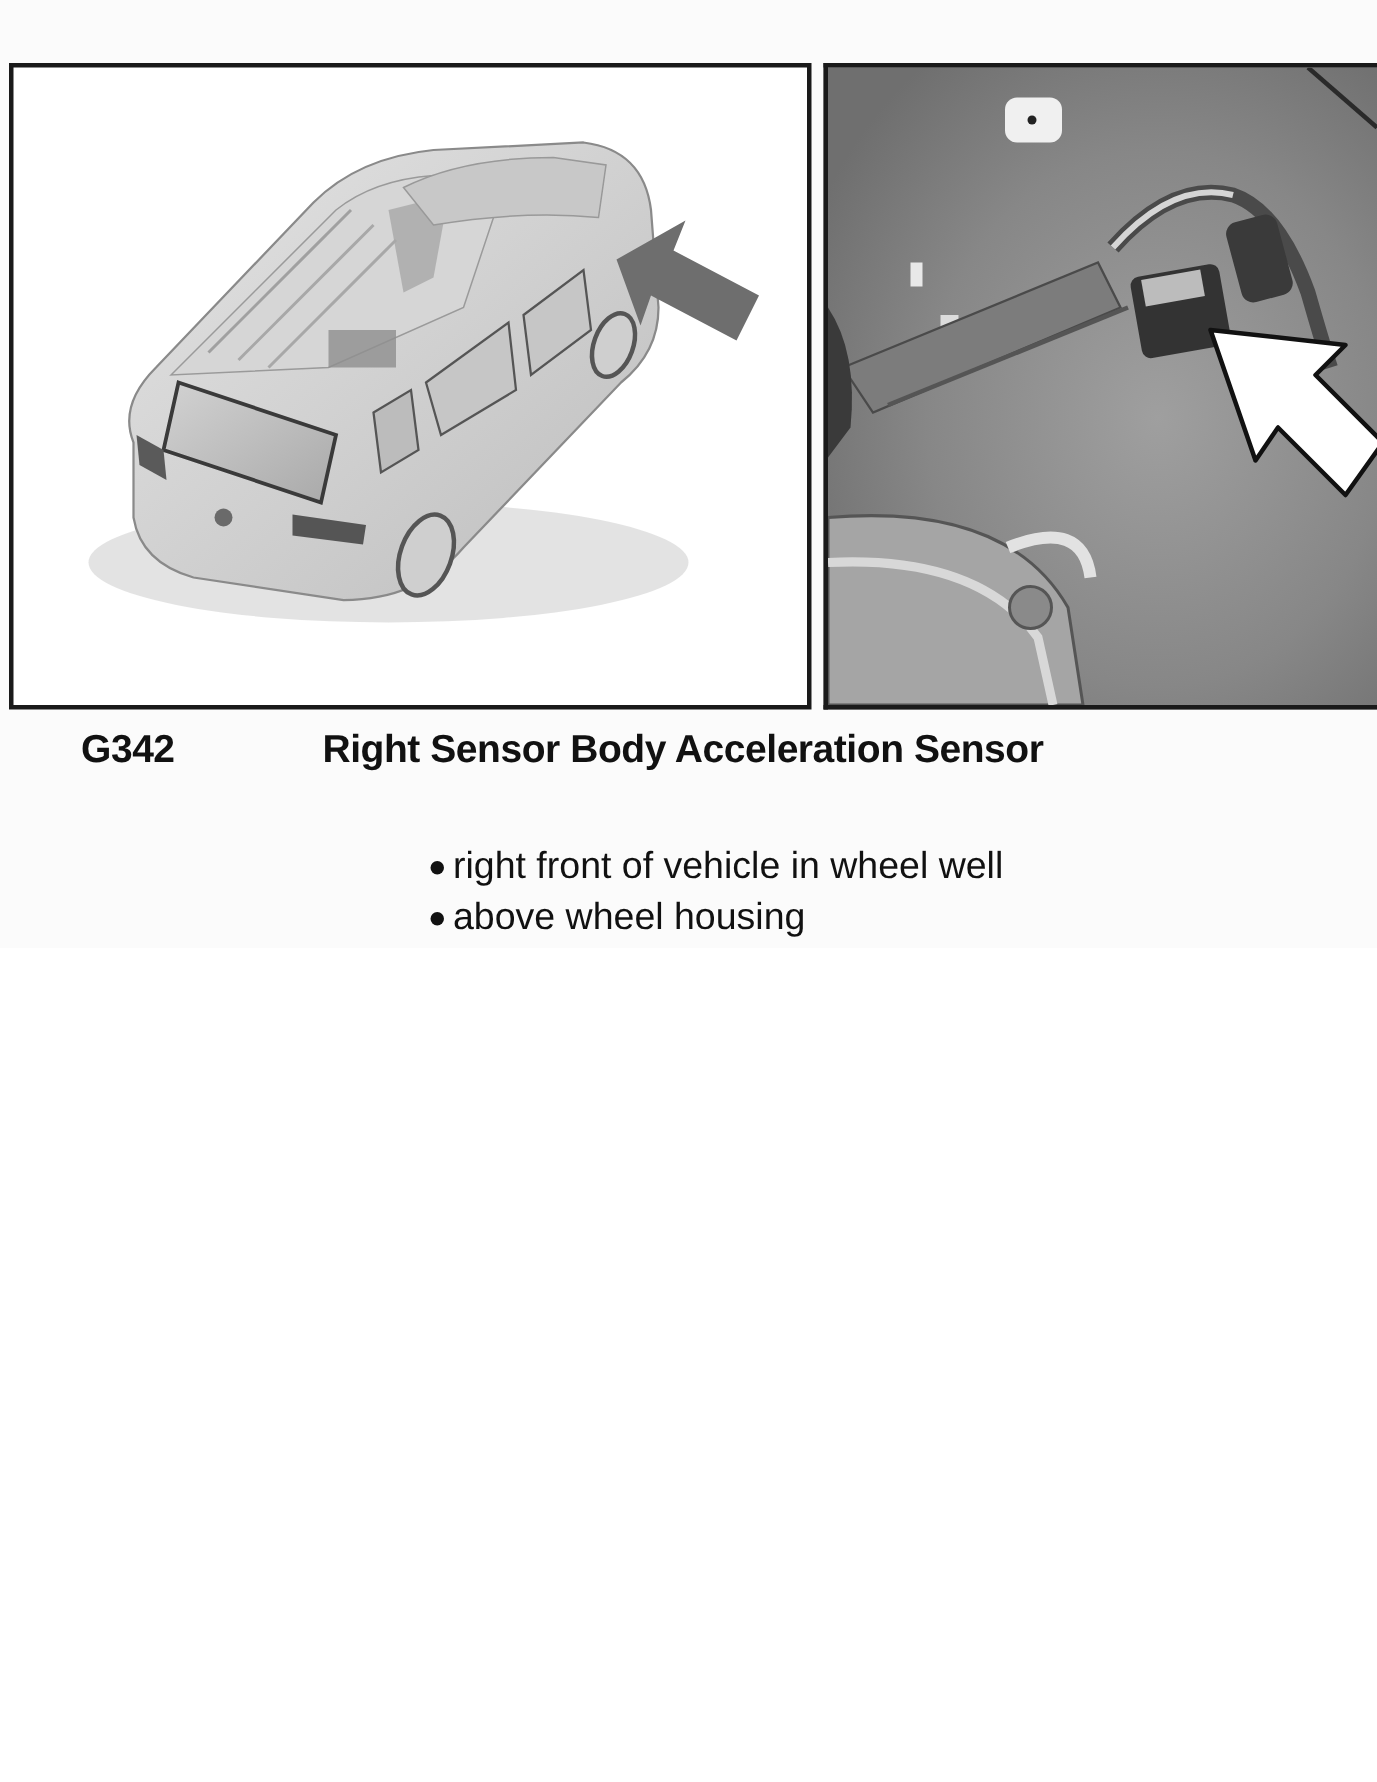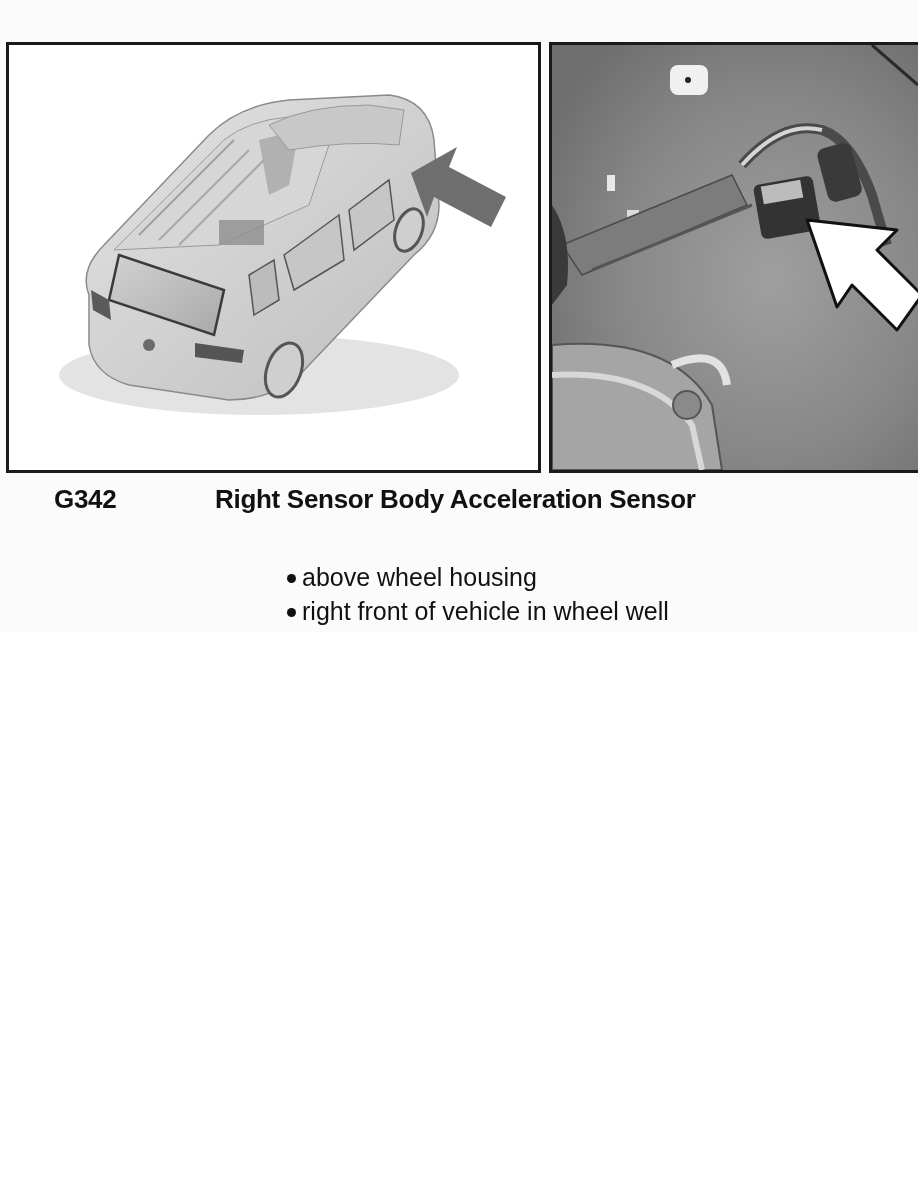--- a/index.html
+++ b/index.html
@@ -169,19 +169,19 @@
     <polygon points="255,175 345,185 325,205 370,250 345,285 300,240 285,262" fill="#ffffff" stroke="#111111" stroke-width="3" stroke-linejoin="round"></polygon>
   </svg>
 </div>
 
 <div class="caption" id="caption-code">G342</div>
 <div class="caption" id="caption-title">Right Sensor Body Acceleration Sensor</div>
 
 <ul class="bullets">
   <li>
     <span class="bullet-dot"></span>
-    <span>above wheel housing</span>
+    <span>right front of vehicle in wheel well</span>
   </li>
   <li>
     <span class="bullet-dot"></span>
-    <span>right front of vehicle in wheel well</span>
+    <span>above wheel housing</span>
   </li>
 </ul>
 
 </body></html>

